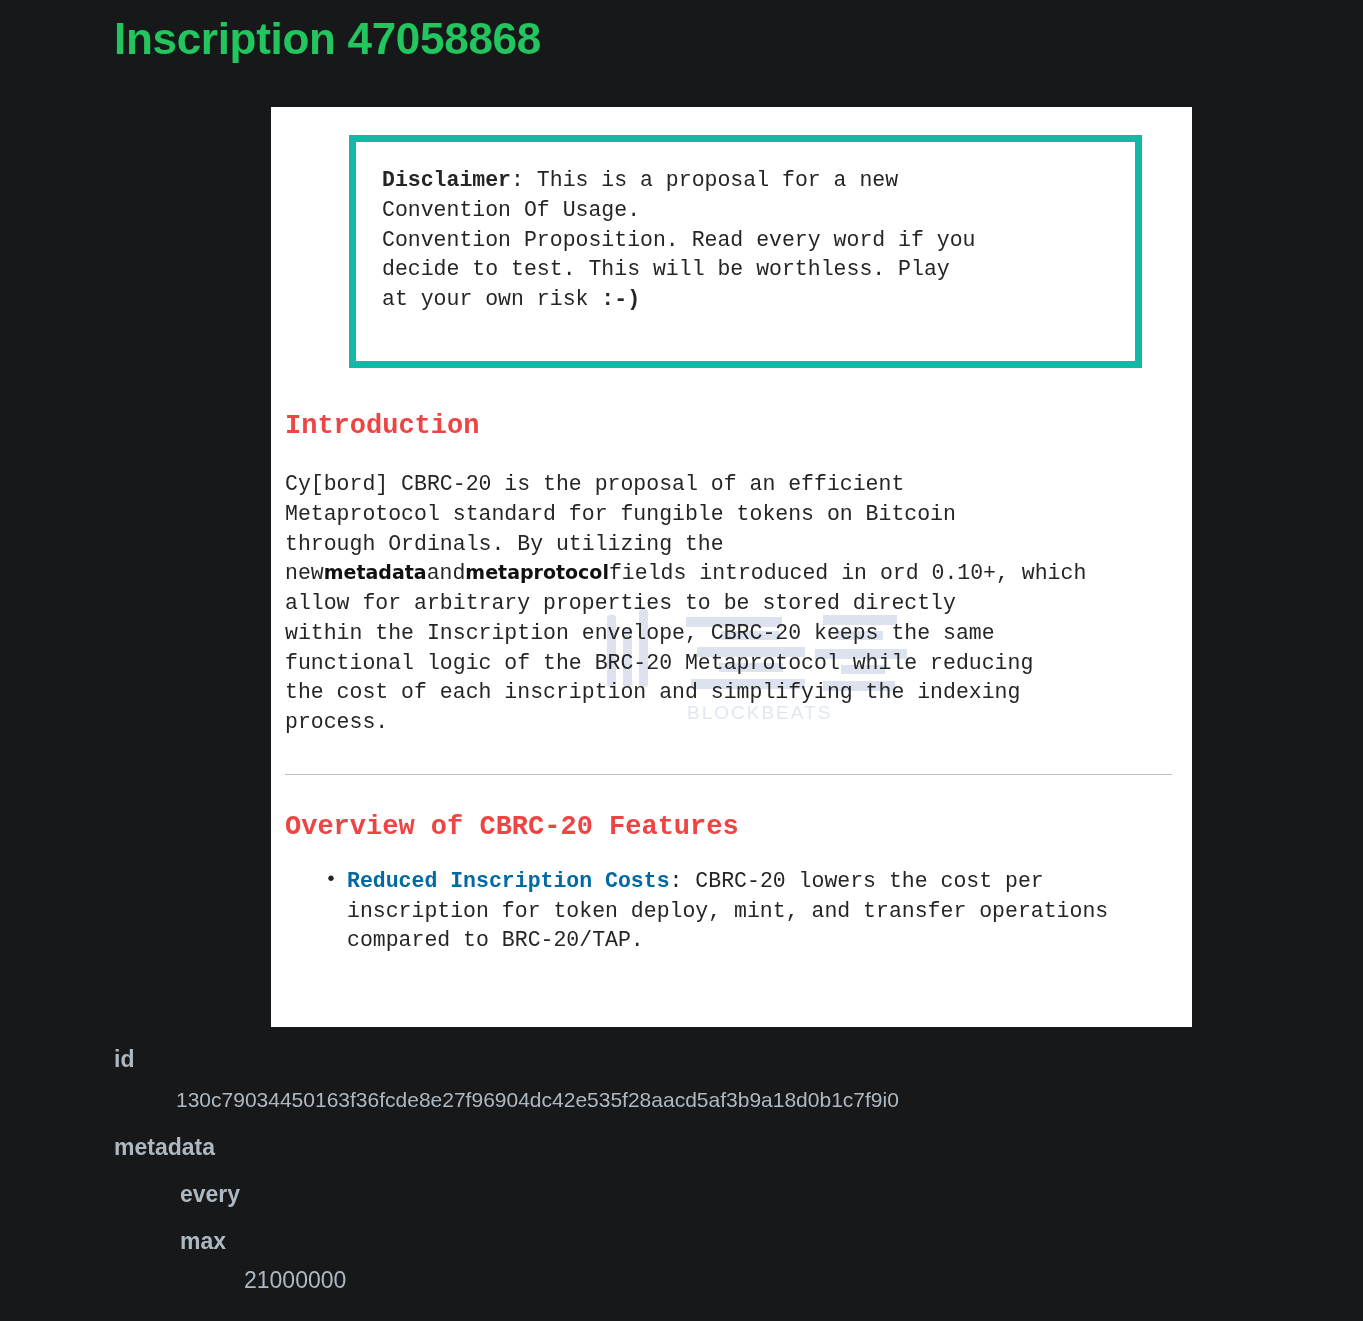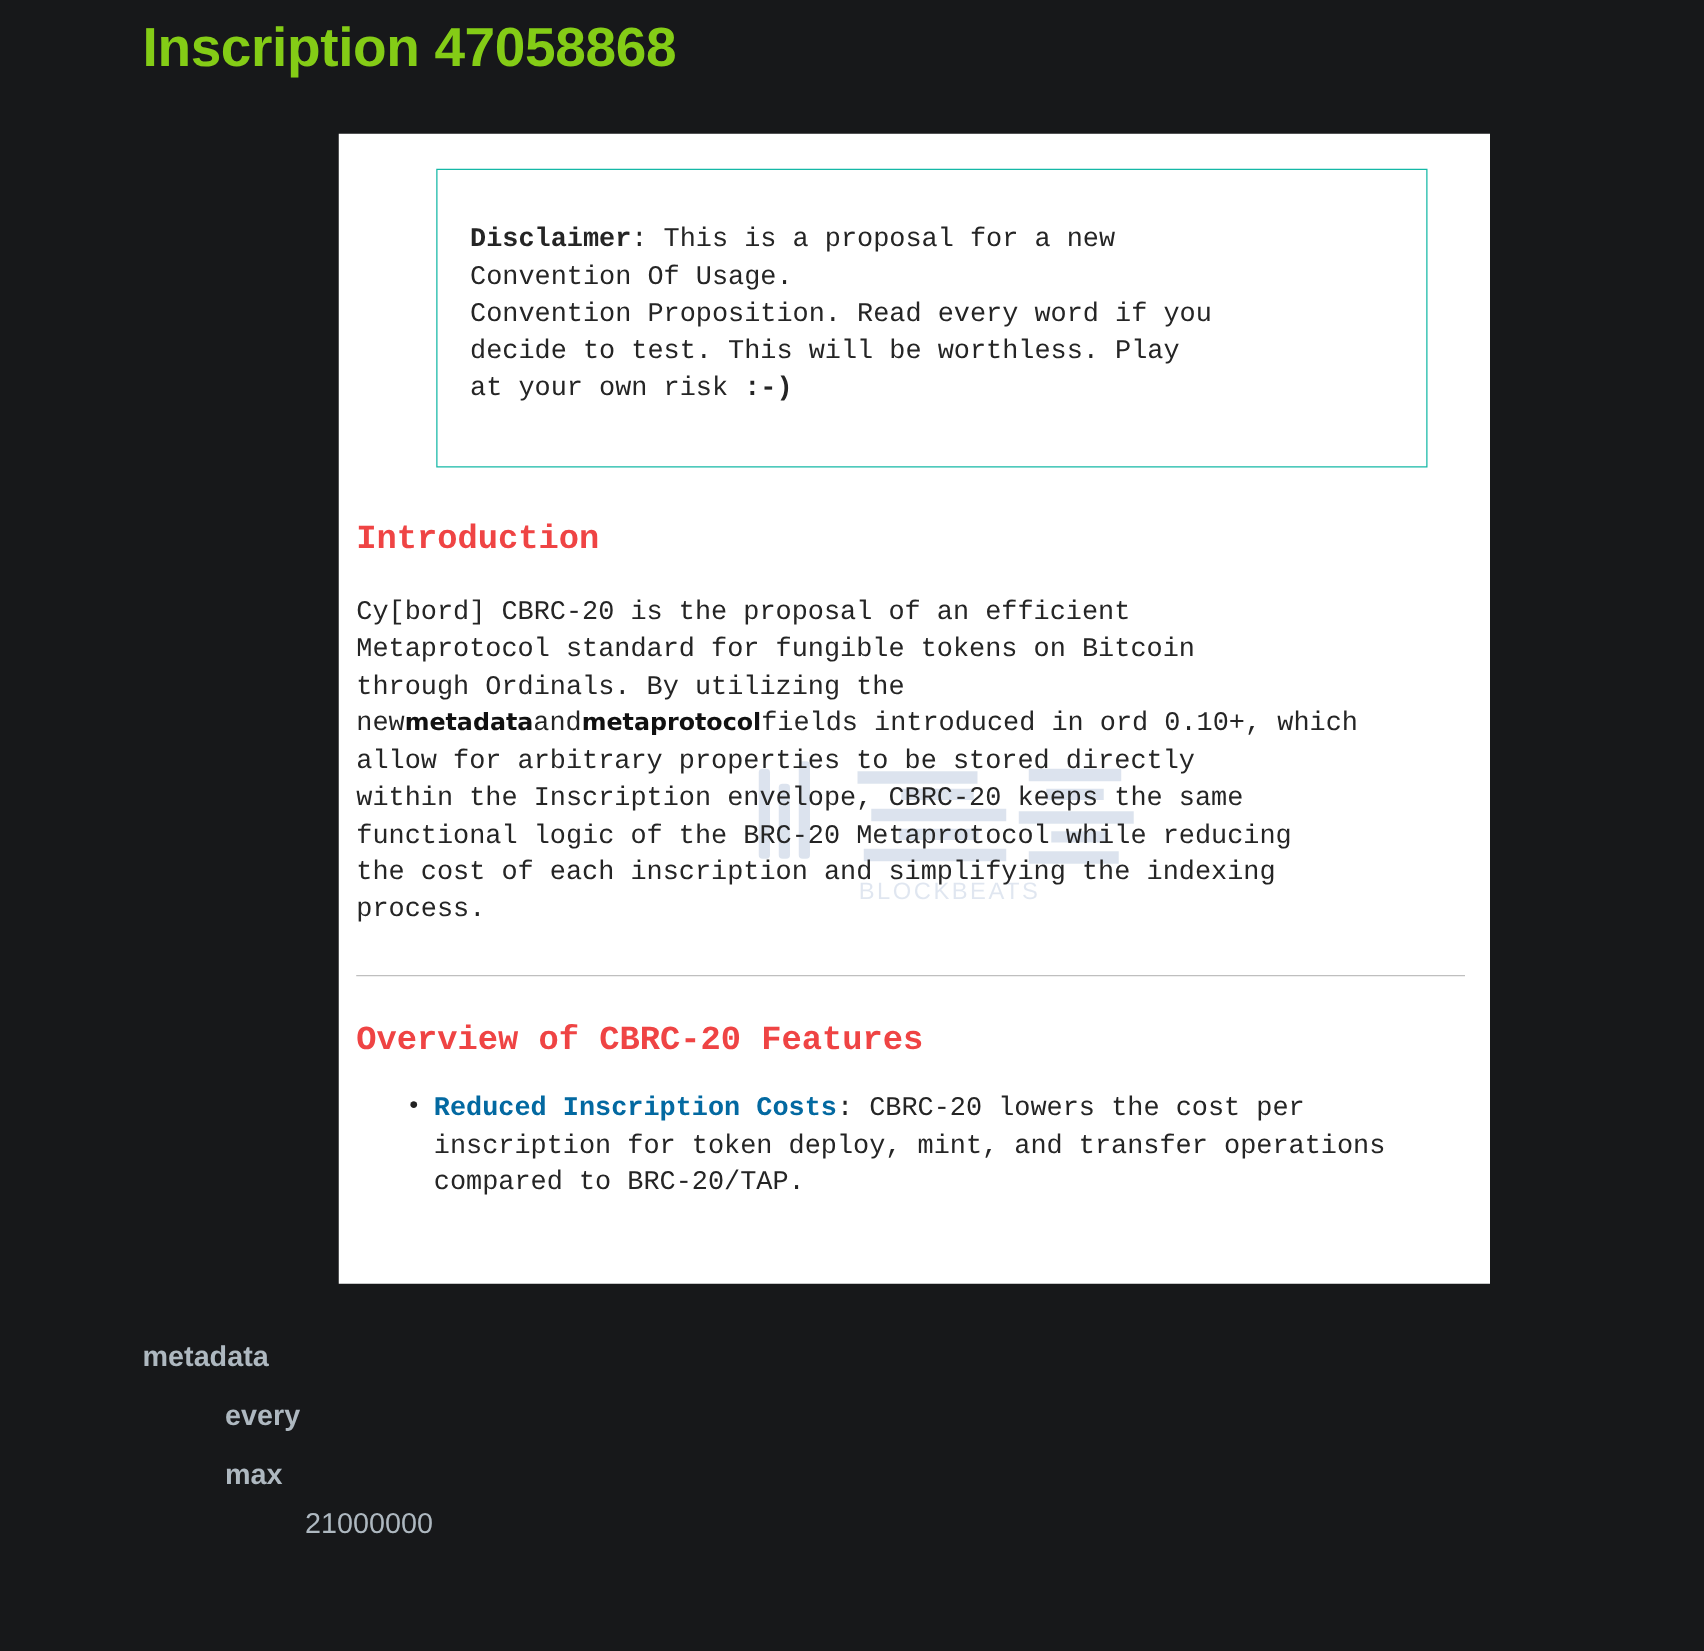--- a/index.html
+++ b/index.html
@@ -17,21 +17,21 @@
   }
 
   
   .page-title {
     position: absolute;
     left: 114px;
     top: 14px;
     font-family: "Liberation Sans", sans-serif;
     font-size: 44px;
     font-weight: bold;
-    color: #84cc16;
+    color: #22c55e;
     letter-spacing: -0.3px;
     white-space: nowrap;
   }
 
   
   .preview-panel {
     position: absolute;
     left: 271px;
     top: 107px;
     width: 921px;
@@ -71,23 +71,23 @@
     font-family: "Liberation Mono", "DejaVu Sans Mono", monospace;
     font-size: 44px;
     font-weight: bold;
     margin: 0 0 38px 0;
     letter-spacing: 0px;
     color: #000;
     white-space: nowrap;
   }
 
   .disclaimer-box {
-    border: 1px solid #14b8a6;
+    border: 7px solid #14b8a6;
     margin: 0 30px 40px 64px;
-    padding: 42px 26px 36px 26px;
+    padding: 24px 26px 36px 26px;
     box-sizing: border-box;
   }
   .disclaimer-text {
     color: #d1282f;
     font-family: "Liberation Mono", "DejaVu Sans Mono", monospace;
     font-size: 21.5px;
     line-height: 1.36;
     margin: 0;
     white-space: pre-wrap;
   }
@@ -240,20 +240,24 @@
       <ul>
         <li><strong>Reduced Inscription Costs</strong><span>:</span><span> CBRC-20 lowers the cost per inscription for token deploy, mint, and transfer operations compared to BRC-20/TAP.</span></li>
       </ul>
 
     </div>
   </div>
 </div>
 
 <div class="meta-section">
 
+  <div class="level-1">
+    <div class="dt">id</div>
+    <div class="dd id-value">130c79034450163f36fcde8e27f96904dc42e535f28aacd5af3b9a18d0b1c7f9i0</div>
+  </div>
 
   <div class="row-gap"></div>
 
   <div class="level-1">
     <div class="dt">metadata</div>
   </div>
 
   <div class="row-gap-sm"></div>
 
   <div class="level-2">

